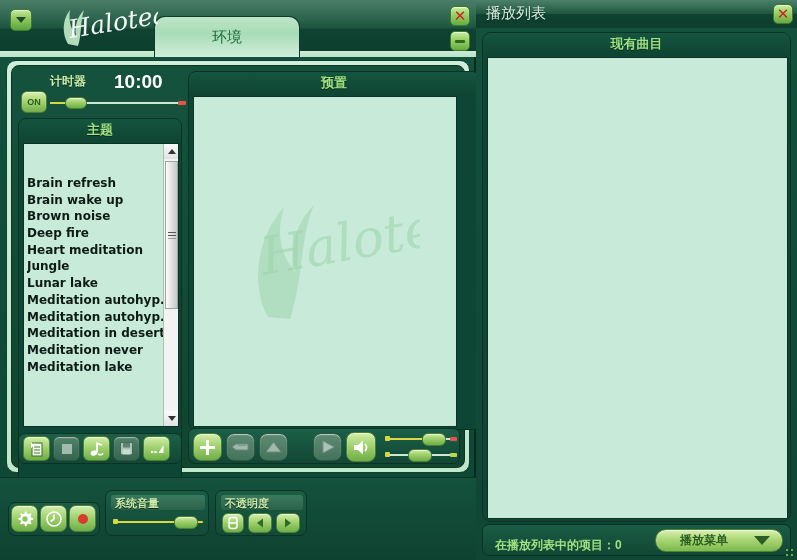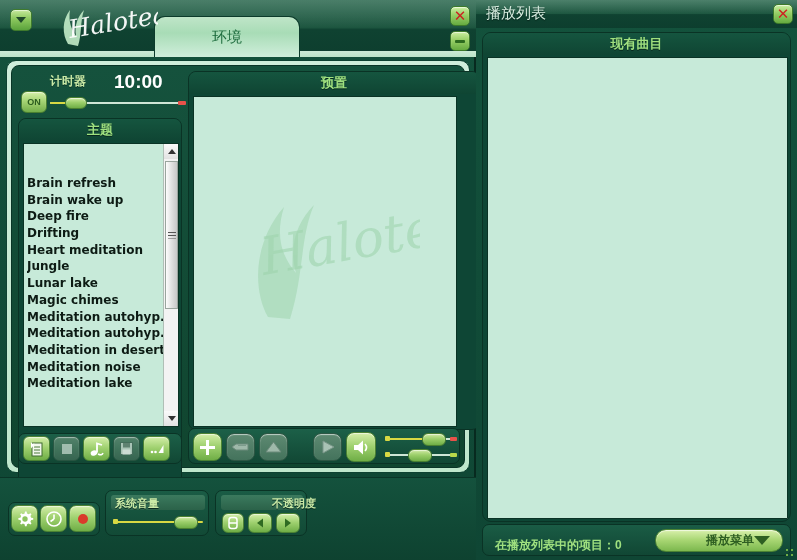--- a/index.html
+++ b/index.html
@@ -324,21 +324,21 @@
   .pl-count {
     position: absolute; left: 12px; top: 12px; font-size: 12px; color: #9fe07f; font-weight: bold;
   }
   .pl-menu-btn {
     position: absolute; left: 172px; top: 4px; width: 128px; height: 23px;
     border-radius: 11px;
     background: linear-gradient(180deg,#d9f0ac 0%,#a8d673 48%,#7cb84e 100%);
     border: 1px solid #4c8333; box-shadow: inset 0 1px 1px rgba(255,255,255,.65);
     display: flex; align-items: center; cursor: pointer;
   }
-  .pl-menu-btn .lbl { flex:1; text-align:right; font-size:12px; color:#2e5f22; font-weight:bold; padding-left:12px;margin-left:12px;}
+  .pl-menu-btn .lbl { flex:1; text-align:left; font-size:12px; color:#2e5f22; font-weight:bold; padding-left:12px;margin-left:12px;}
   .pl-menu-btn .caret {
     width: 0; height: 0; border-left: 8px solid transparent; border-right: 8px solid transparent;
     border-top: 9px solid #2e5f22; margin-right: 12px;
   }
   .corner-dots {
     position: absolute; right: 3px; bottom: 3px; width: 9px; height: 9px;
     background:
       radial-gradient(circle 1.4px at 2px 2px,#6fae46 99%,transparent) ,
       radial-gradient(circle 1.4px at 7px 2px,#6fae46 99%,transparent),
       radial-gradient(circle 1.4px at 2px 7px,#6fae46 99%,transparent),
@@ -395,30 +395,29 @@
             <div class="tslider-thumb" style="left: 15px;"></div>
           </div>
         </div>
 
         <div class="theme-panel">
           <div class="panel-head">主题</div>
           <div class="list-area">
             <div class="list-items" id="theme-items">
                 <div class="list-item">Brain refresh</div>
                 <div class="list-item">Brain wake up</div>
+                <div class="list-item">Brown noise</div>
                 <div class="list-item">Deep fire</div>
-                <div class="list-item">Drifting</div>
                 <div class="list-item">Heart meditation</div>
                 <div class="list-item">Jungle</div>
                 <div class="list-item">Lunar lake</div>
-                <div class="list-item">Magic chimes</div>
                 <div class="list-item">Meditation autohyp...</div>
                 <div class="list-item">Meditation autohyp...</div>
                 <div class="list-item">Meditation in desert</div>
-                <div class="list-item">Meditation noise</div>
+                <div class="list-item">Meditation never</div>
                 <div class="list-item">Meditation lake</div>
               </div>
             <div class="vscroll">
               <div class="vs-arrow up">
                 <i></i>
               </div>
               <div class="vs-thumb">
                 <div class="vs-grip"></div>
               </div>
               <div class="vs-arrow down">
@@ -551,21 +550,21 @@
         <div class="bb-label" style="left:9px; top:5px;">系统音量</div>
         <div class="hslider" style="left:7px; top:25px; width:90px;">
           <div class="hs-track" style="background:#d8d843;"></div>
           <div class="hs-cap-l"></div>
           <div class="hs-thumb" id="sysvol-thumb" style="left: 61px;"></div>
         </div>
       </div>
 
       <div class="bb-group" style="left:215px; top:12px; width:92px; height:46px;">
         <div class="bb-label-bg" style="left:5px; top:4px; width:82px; height:15px;"></div>
-        <div class="bb-label" style="left:9px; top:5px;margin-left:47px;">不透明度</div>
+        <div class="bb-label" style="left:9px; top:5px;">不透明度</div>
         <div class="sq" style="left:6px; top:22px; width:22px; height:20px; border-radius:6px;">
           <svg width="14" height="14">
             <rect x="3" y="1.5" width="8" height="11" rx="2.5" fill="none" stroke="#ffffff" stroke-width="1.5"></rect>
             <line x1="3" y1="7" x2="11" y2="7" stroke="#ffffff" stroke-width="1.5"></line>
           </svg>
         </div>
         <div class="sq" style="left:32px; top:22px; width:24px; height:20px; border-radius:6px;">
           <svg width="12" height="12">
             <path d="M9 1.5 L3 6 L9 10.5 Z" fill="#2f6b22"></path>
           </svg>

